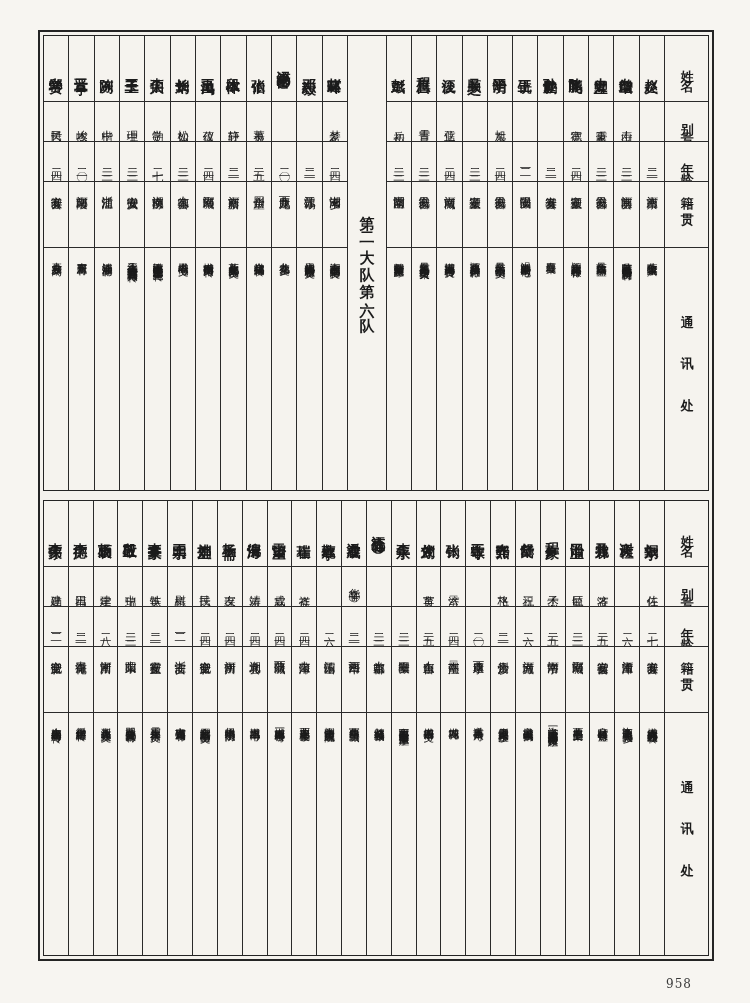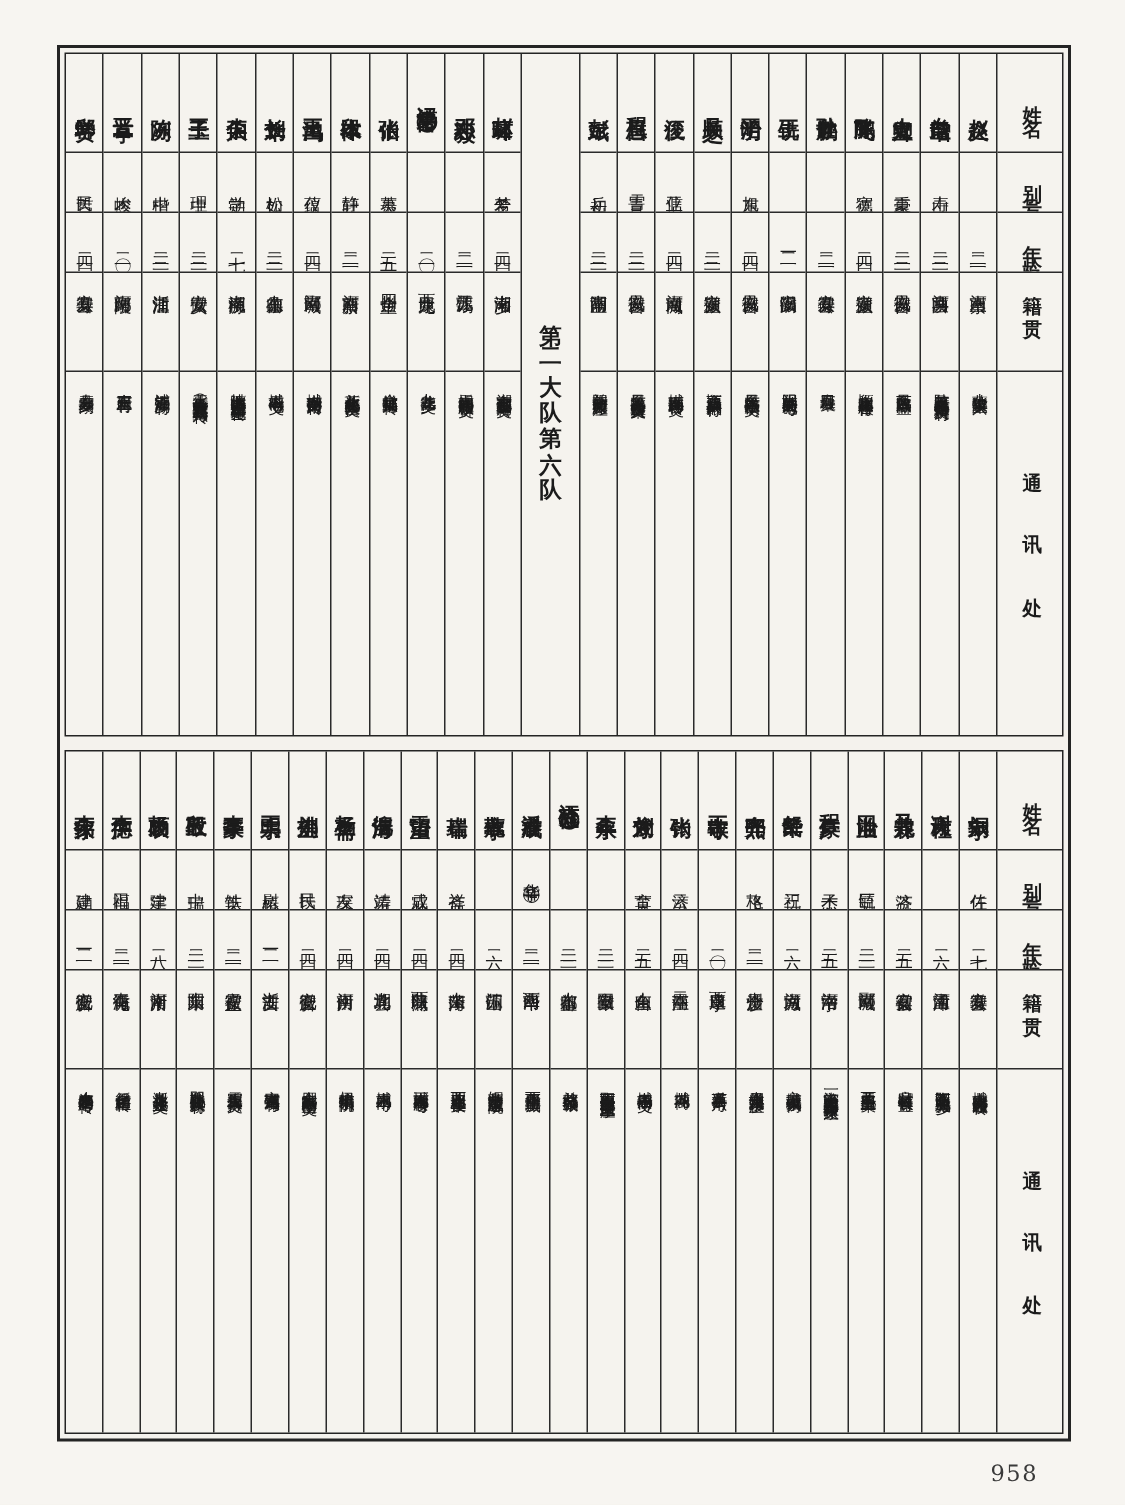--- a/index.html
+++ b/index.html
@@ -59,21 +59,21 @@
   .origin-cell .vtext{font-size:11.5px;letter-spacing:0.5px;}
   .address-cell .vtext{font-size:10.5px;line-height:1.12;letter-spacing:0.5px;}
   .header-cell .vtext{font-size:13px;font-weight:bold;letter-spacing:9px;}
   .header-cell.r3 .vtext{letter-spacing:16px;}
   .header-cell.r4 .vtext{letter-spacing:42px;}
   .header-cell.r4{align-items:center;padding-top:0;}
   .divider-col .vtext{font-size:15px;font-weight:bold;letter-spacing:17px;}
   .page-number{
     position:absolute;right:58px;bottom:12px;
     font-family:"DejaVu Serif",serif;
-    font-size:15px;color:#3a3a3a;
+    font-size:12px;color:#3a3a3a;
     letter-spacing:1px;
   }
 </style>
 </head>
 <body>
 
 <div class="frame">
   <div class="rtable">
       <div class="col header-col">
         <div class="cell r0 header-cell">

